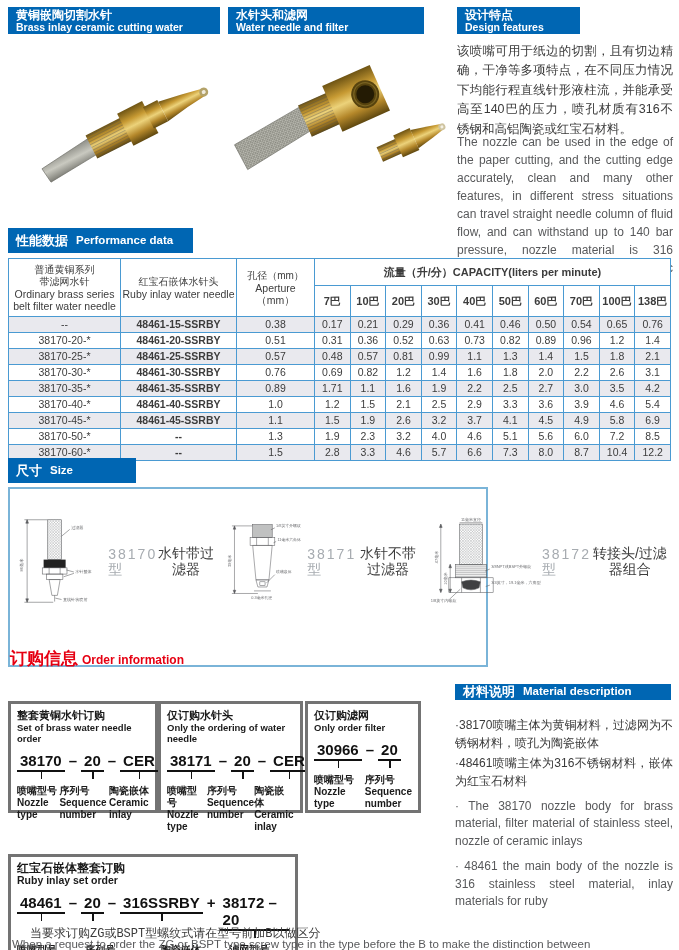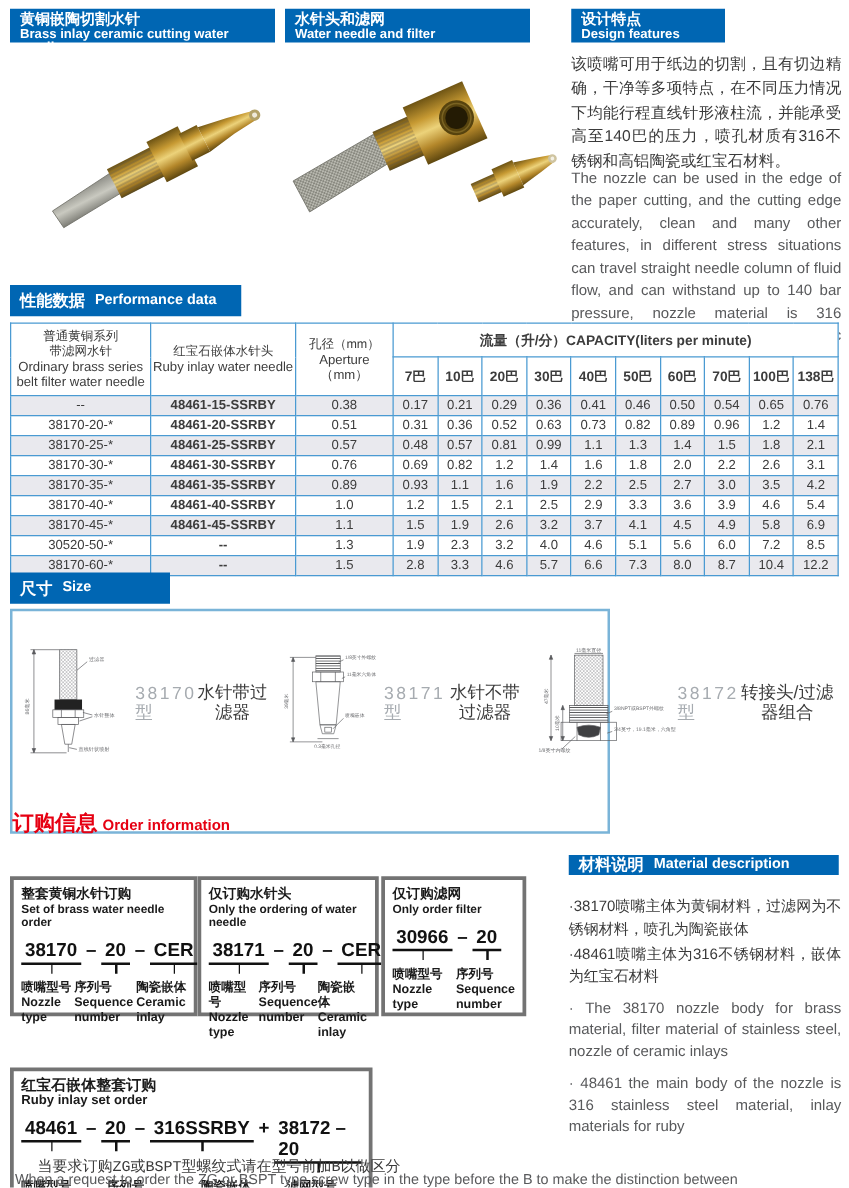--- a/index.html
+++ b/index.html
@@ -249,21 +249,21 @@
         <td>1.8</td>
         <td>2.0</td>
         <td>2.2</td>
         <td>2.6</td>
         <td>3.1</td>
       </tr>
       <tr class="alt">
         <td>38170-35-*</td>
         <td class="bold">48461-35-SSRBY</td>
         <td>0.89</td>
-        <td>0.93</td>
+        <td>1.71</td>
         <td>1.1</td>
         <td>1.6</td>
         <td>1.9</td>
         <td>2.2</td>
         <td>2.5</td>
         <td>2.7</td>
         <td>3.0</td>
         <td>3.5</td>
         <td>4.2</td>
       </tr>
@@ -291,21 +291,21 @@
         <td>2.6</td>
         <td>3.2</td>
         <td>3.7</td>
         <td>4.1</td>
         <td>4.5</td>
         <td>4.9</td>
         <td>5.8</td>
         <td>6.9</td>
       </tr>
       <tr>
-        <td>30520-50-*</td>
+        <td>38170-50-*</td>
         <td class="bold">--</td>
         <td>1.3</td>
         <td>1.9</td>
         <td>2.3</td>
         <td>3.2</td>
         <td>4.0</td>
         <td>4.6</td>
         <td>5.1</td>
         <td>5.6</td>
         <td>6.0</td>

